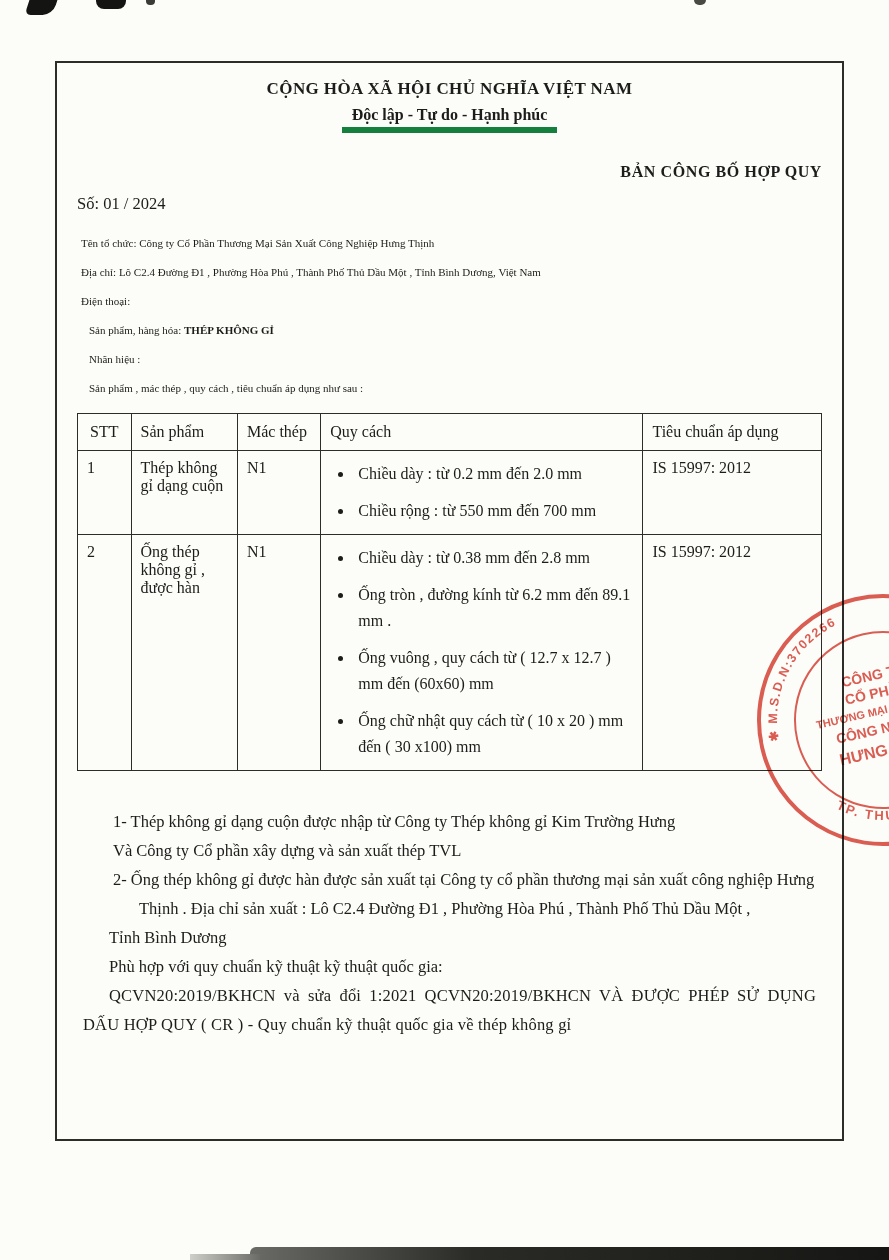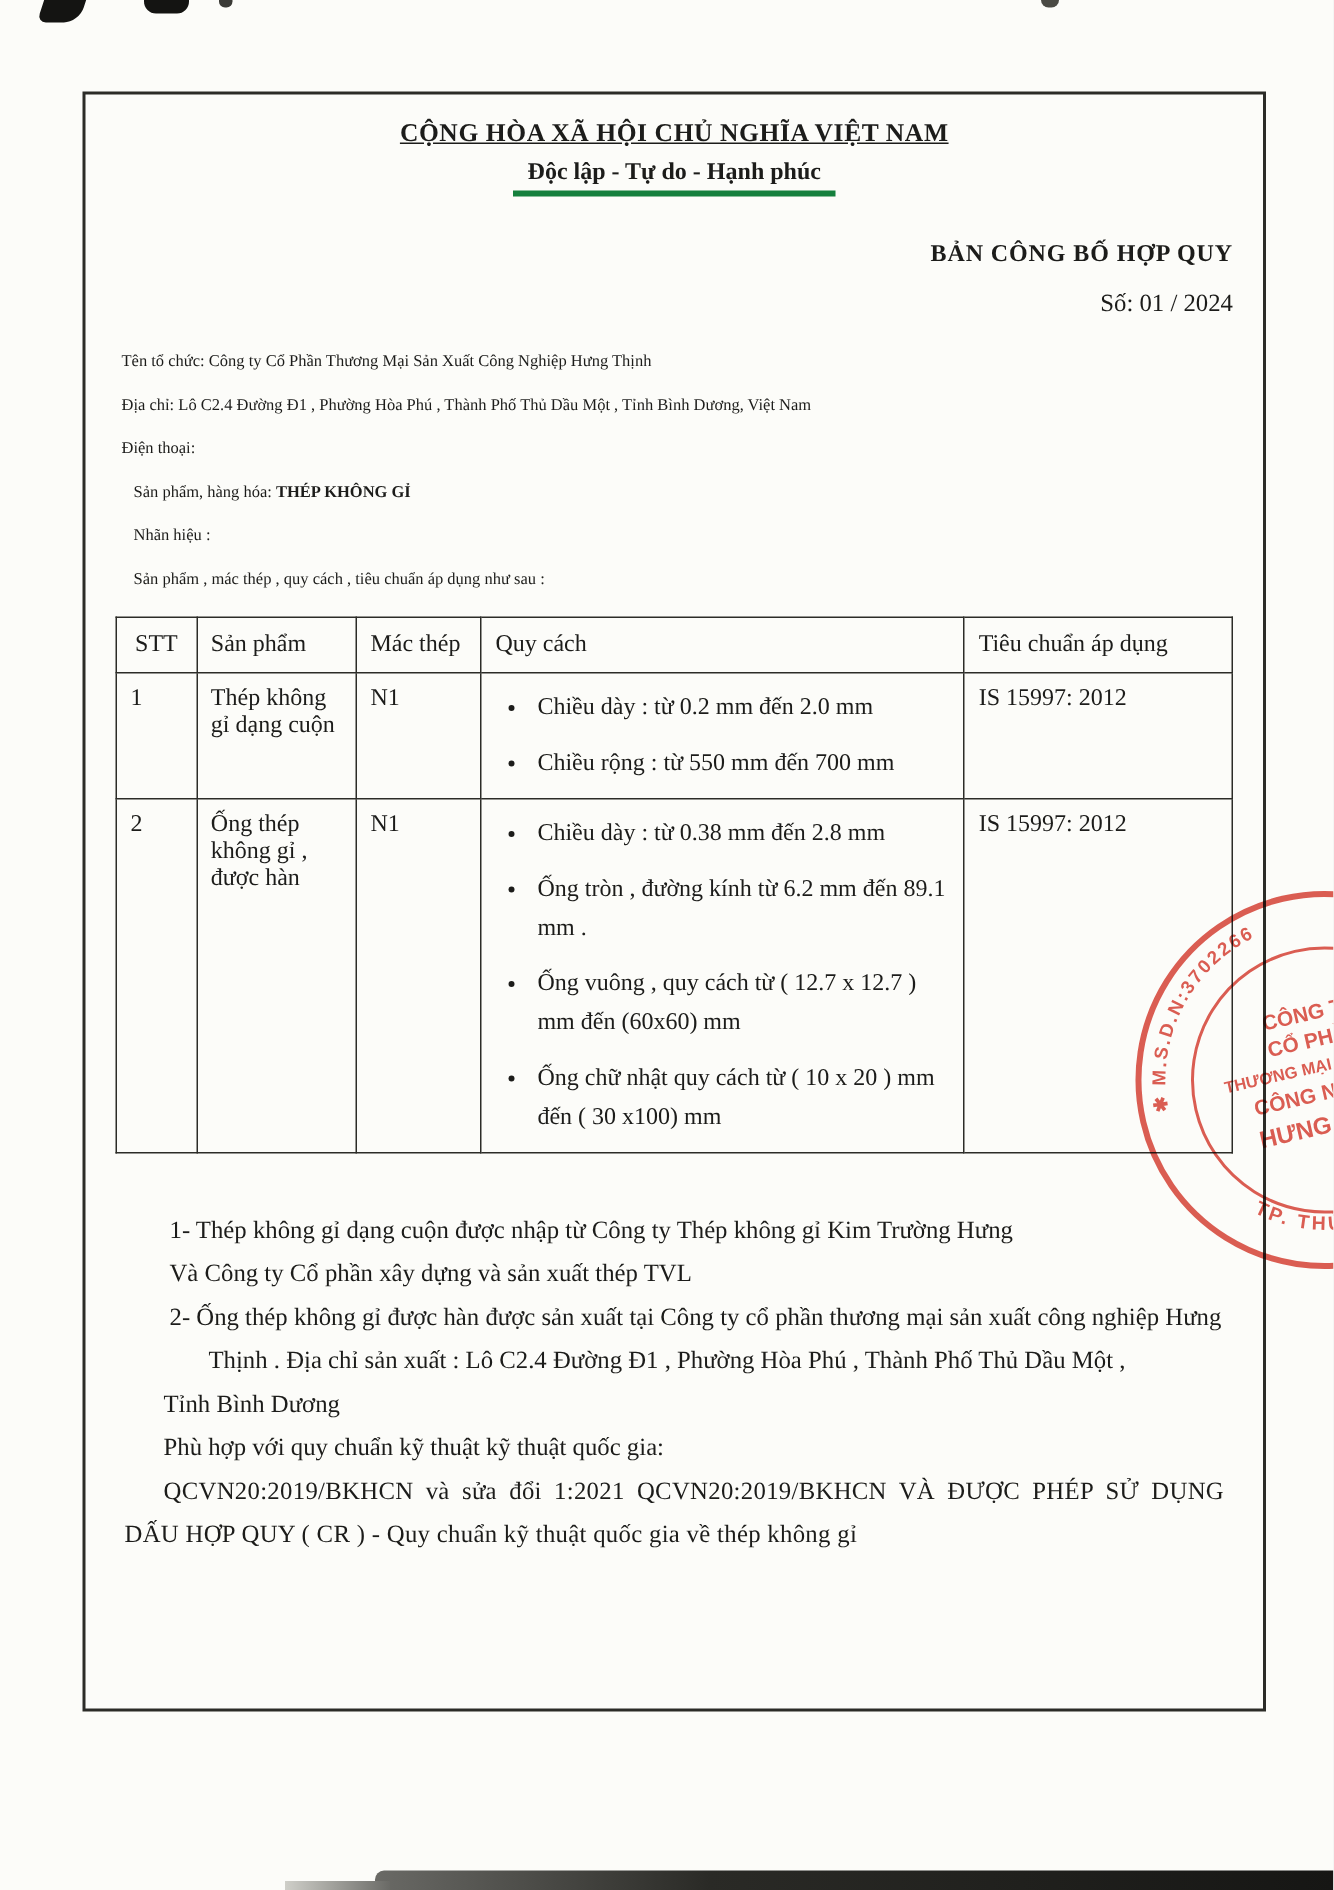--- a/index.html
+++ b/index.html
@@ -22,42 +22,41 @@
     width: 789px; height: 1080px;
     border: 2px solid #2c2c28;
     padding: 14px 20px 10px 20px;
   }
   .nat-header {
     text-align: center;
     font-weight: bold;
     font-size: 17px;
     letter-spacing: 0.4px;
     margin: 2px 0 0 0;
-    text-decoration: underline;
   }
   .nat-motto {
     text-align: center;
     font-weight: bold;
     font-size: 16px;
     margin: 7px 0 0 0;
   }
   .nat-motto span {
     display: inline-block;
-    border-bottom: 4px solid #15803d;
+    border-bottom: 6px solid #15803d;
     padding: 0 10px 3px 10px;
   }
   .doc-title {
     text-align: right;
     font-weight: bold;
     font-size: 16px;
     letter-spacing: 0.6px;
     margin: 30px 0 0 0;
   }
   .doc-number {
-    text-align: right;
+    text-align: left;
     font-size: 16.5px;
     margin: 13px 0 0 0;
   }
   .intro {
     font-size: 11px;
     line-height: 29px;
     margin-top: 15px;
     padding: 0 4px;
   }
   .intro p { margin: 0; }

